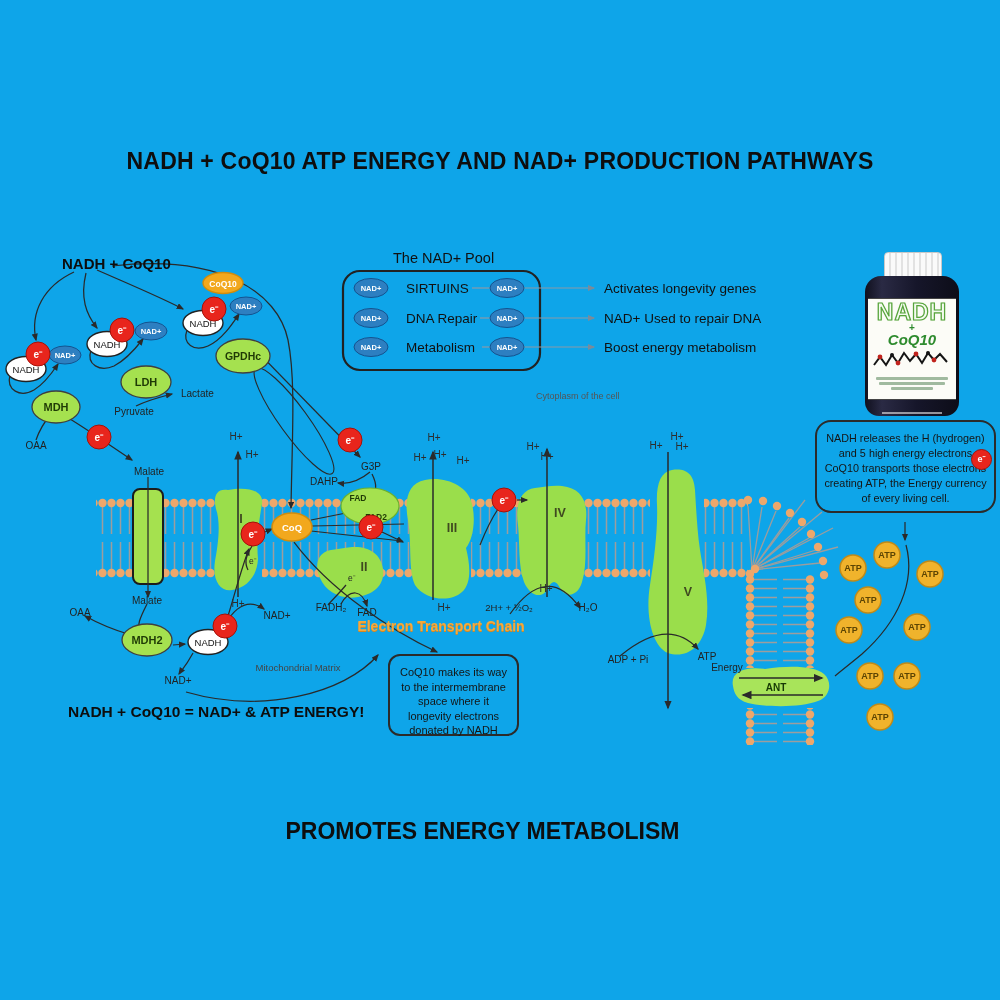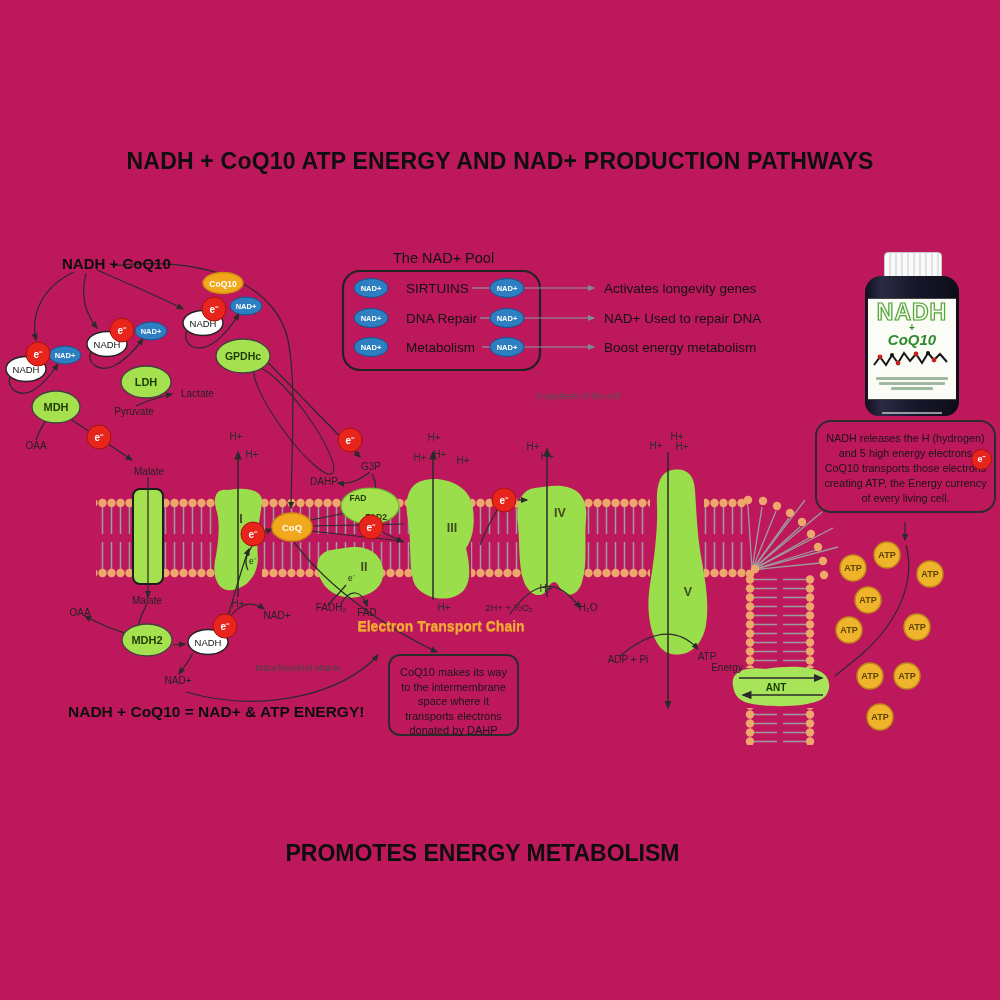--- a/index.html
+++ b/index.html
@@ -1,22 +1,22 @@
 <!DOCTYPE html>
 <html><head>
 <meta charset="utf-8">
 <style>
   html,body{margin:0;padding:0;background:#fff;}
-  .canvas{position:relative;width:1000px;height:1000px;background:#be185d;
+  .canvas{position:relative;width:1000px;height:1000px;background:#0ea5e9;
           font-family:"Liberation Sans",sans-serif;overflow:hidden;color:#111;}
   .abs{position:absolute;}
   svg{font-family:"Liberation Sans",sans-serif;}
   .page-title{top:148px;left:0;width:1000px;text-align:center;font-size:23px;
               font-weight:600;letter-spacing:.2px;color:#0e0e0e;}
-  .page-footer{top:840px;left:0;width:965px;text-align:center;font-size:23px;
+  .page-footer{top:818px;left:0;width:965px;text-align:center;font-size:23px;
                font-weight:600;color:#0e0e0e;}
   .round-box{border:2.4px solid #2b2b2b;border-radius:16px;background:transparent;
              text-align:center;color:#151515;}
   .info-box{left:815px;top:420px;width:181px;height:93px;font-size:10.8px;
             line-height:1.38;padding:9px 7px;box-sizing:border-box;}
   .coq-box{left:388px;top:654px;width:131px;height:82px;border-radius:12px;
            font-size:11px;line-height:1.32;padding:9px 5px;box-sizing:border-box;}
   .ebadge{position:absolute;left:154px;top:27px;width:19px;height:19px;border-radius:50%;
           background:#e8251c;border:1px solid #a51109;color:#fff;font-size:9px;font-weight:bold;
           display:flex;align-items:center;justify-content:center;}
@@ -386,21 +386,21 @@
     </g>
   </svg>
 
   <div class="abs round-box info-box">
     <span>NADH releases the H (hydrogen) and 5 high energy electrons</span>
     <span>CoQ10 transports those electrons creating ATP, the Energy currency of every living cell.</span>
     <span class="ebadge">e⁻</span>
   </div>
 
   <div class="abs round-box coq-box">
-    <span>CoQ10 makes its way to the intermembrane space where it transports electrons donated by DAHP</span>
+    <span>CoQ10 makes its way to the intermembrane space where it longevity electrons donated by NADH</span>
   </div>
 
   <div class="abs bottle">
     <div class="cap"></div>
     <div class="body"></div>
     <div class="blabel">
       <div class="bname">NADH</div>
       <div class="bplus">+</div>
       <div class="bsub">CoQ10</div>
       <svg width="82" height="24" viewBox="0 0 82 24">

